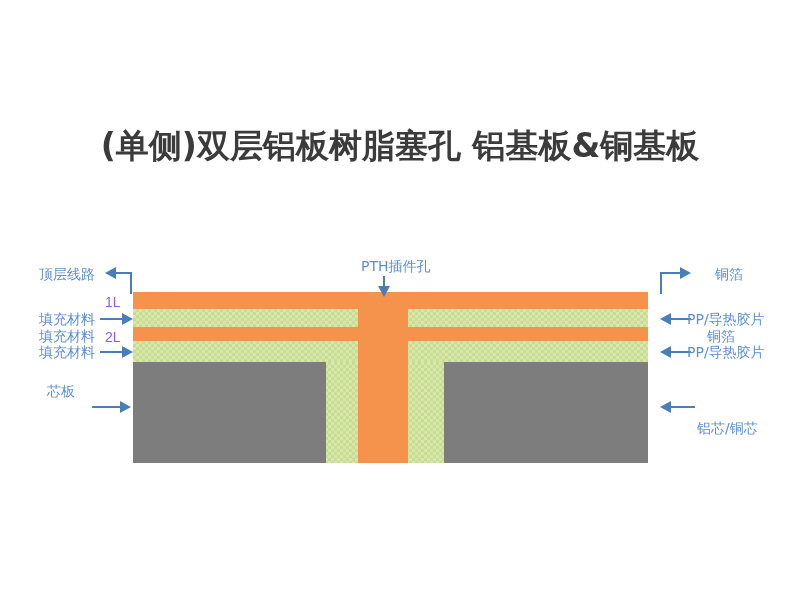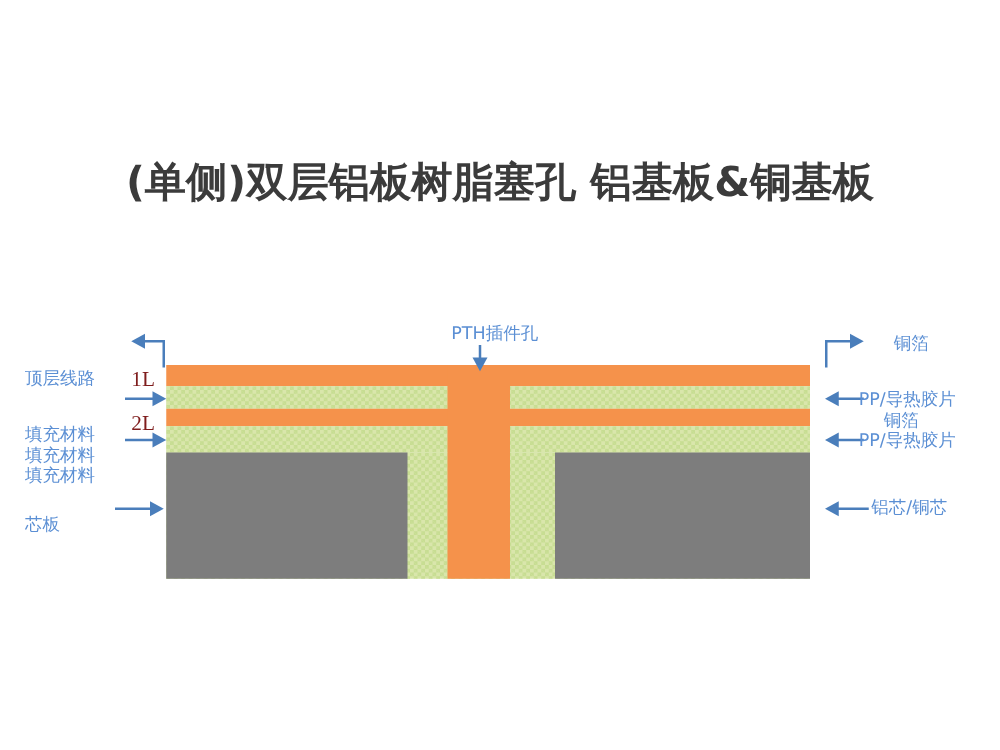--- a/index.html
+++ b/index.html
@@ -117,29 +117,28 @@
 
   
   .label {
     position: absolute;
     font-size: 14px;
     color: #5b8fd4;
     white-space: nowrap;
     font-family: "DejaVu Sans", "Liberation Sans", sans-serif;
   }
   .label-right-align {
-    text-align: left;
-    margin-top: 28px;
+    text-align: right;
   }
   .layer-tag {
     position: absolute;
-    font-size: 17px;
-    color: #7f1d1d;
+    font-size: 14px;
+    color: #8b5cf6;
     white-space: nowrap;
-    font-family: Liberation Serif, serif;
+    font-family: Liberation Sans, sans-serif;
   }
 </style>
 </head>
 <body>
 
 <div id="stage">
 
   <div id="title">(单侧)双层铝板树脂塞孔 铝基板&amp;铜基板</div>
 
   <div id="board">
@@ -197,15 +196,15 @@
   <div class="label" style="left:687px; top:311px;">PP/导热胶片</div>
 
   <div class="label" style="left:707px; top:328px;">铜箔</div>
 
   <div class="arrow-head head-left" style="left:660px; top:346px;"></div>
   <div class="arrow-line arrow-h" style="left:669px; top:351px; width:22px;"></div>
   <div class="label" style="left:687px; top:344px;">PP/导热胶片</div>
 
   <div class="arrow-head head-left" style="left:660px; top:401px;"></div>
   <div class="arrow-line arrow-h" style="left:669px; top:406px; width:26px;"></div>
-  <div class="label" style="left:697px; top:397px;">铝芯/铜芯</div>
+  <div class="label" style="left:697px; top:420px;">铝芯/铜芯</div>
 
 </div>
 
 </body></html>

